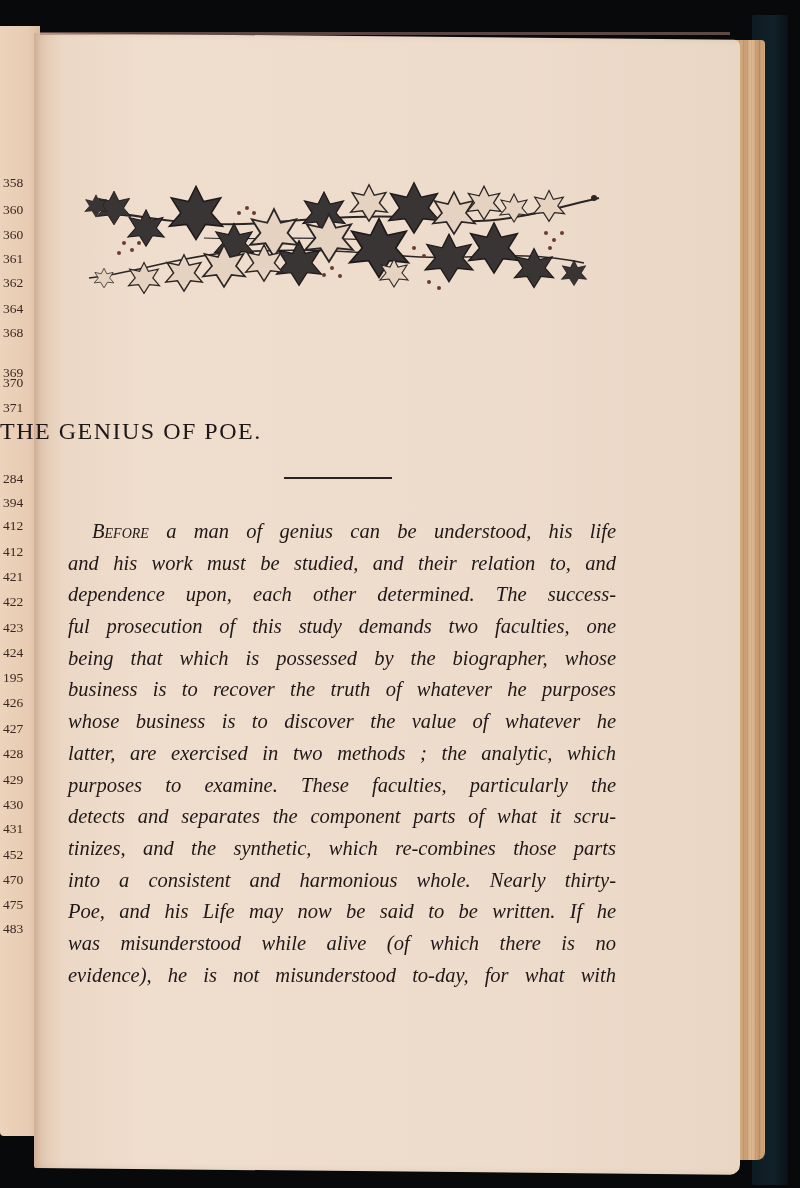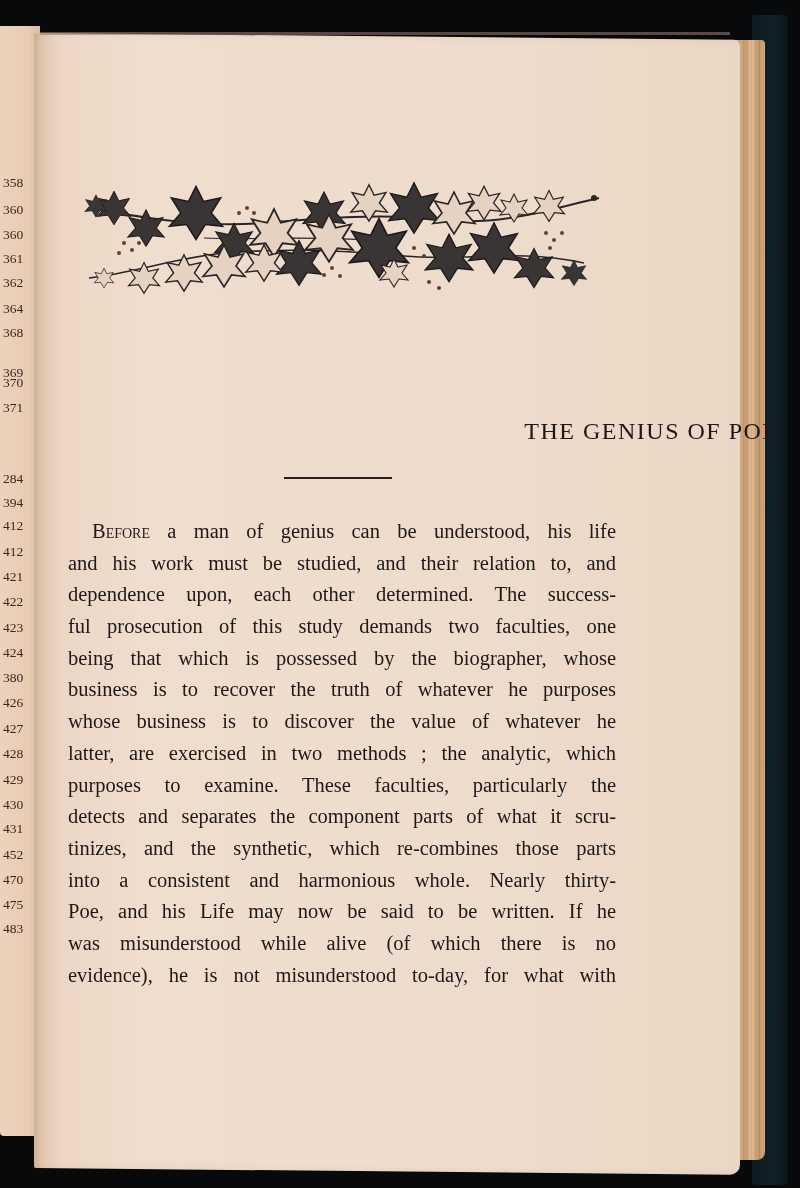--- a/index.html
+++ b/index.html
@@ -44,30 +44,30 @@
     .toc-numbers {
       position: absolute; left: 3px; top: 176px; width: 30px;
       font-size: 13.5px; color: #3b2620; line-height: 1;
     }
     .toc-numbers .num { position: absolute; left: 0; white-space: nowrap; }
     .ornament {
       position: absolute; left: 84px; top: 178px; width: 520px; height: 118px;
     }
     .chapter-title {
       position: absolute; left: 0; top: 418px; width: 786px;
-      text-align: right; font-size: 24px; letter-spacing: 1.5px;
+      text-align: left; font-size: 24px; letter-spacing: 1.5px;
       color: #1e1717; box-sizing: border-box;
     }
     .title-rule {
       position: absolute; left: 284px; top: 477px; width: 108px; height: 2px;
       background: #2a2020;
     }
     .body-text {
       position: absolute; left: 68px; top: 516px; width: 548px;
-      font-size: 20.5px; line-height: 31.7px; color: #1f1818;
+      font-size: 20.5px; line-height: 31.7px; color: #1f1818; font-style: italic;
     }
     .body-text .line {
       display: block; text-align: justify; text-align-last: justify;
       white-space: nowrap; height: 31.7px;
     }
     .body-text .line.first { padding-left: 24px; }
     .smallcaps { font-variant: small-caps; }
   </style>
 </head>
 <body>
@@ -91,21 +91,21 @@
   <span class="num" style="top:200px">370</span>
   <span class="num" style="top:225px">371</span>
   <span class="num" style="top:296px">284</span>
   <span class="num" style="top:320px">394</span>
   <span class="num" style="top:343px">412</span>
   <span class="num" style="top:369px">412</span>
   <span class="num" style="top:394px">421</span>
   <span class="num" style="top:419px">422</span>
   <span class="num" style="top:445px">423</span>
   <span class="num" style="top:470px">424</span>
-  <span class="num" style="top:495px">380</span>
+  <span class="num" style="top:495px">195</span>
   <span class="num" style="top:520px">426</span>
   <span class="num" style="top:546px">427</span>
   <span class="num" style="top:571px">428</span>
   <span class="num" style="top:597px">429</span>
   <span class="num" style="top:622px">430</span>
   <span class="num" style="top:646px">431</span>
   <span class="num" style="top:672px">452</span>
   <span class="num" style="top:697px">470</span>
   <span class="num" style="top:722px">475</span>
   <span class="num" style="top:746px">483</span>

